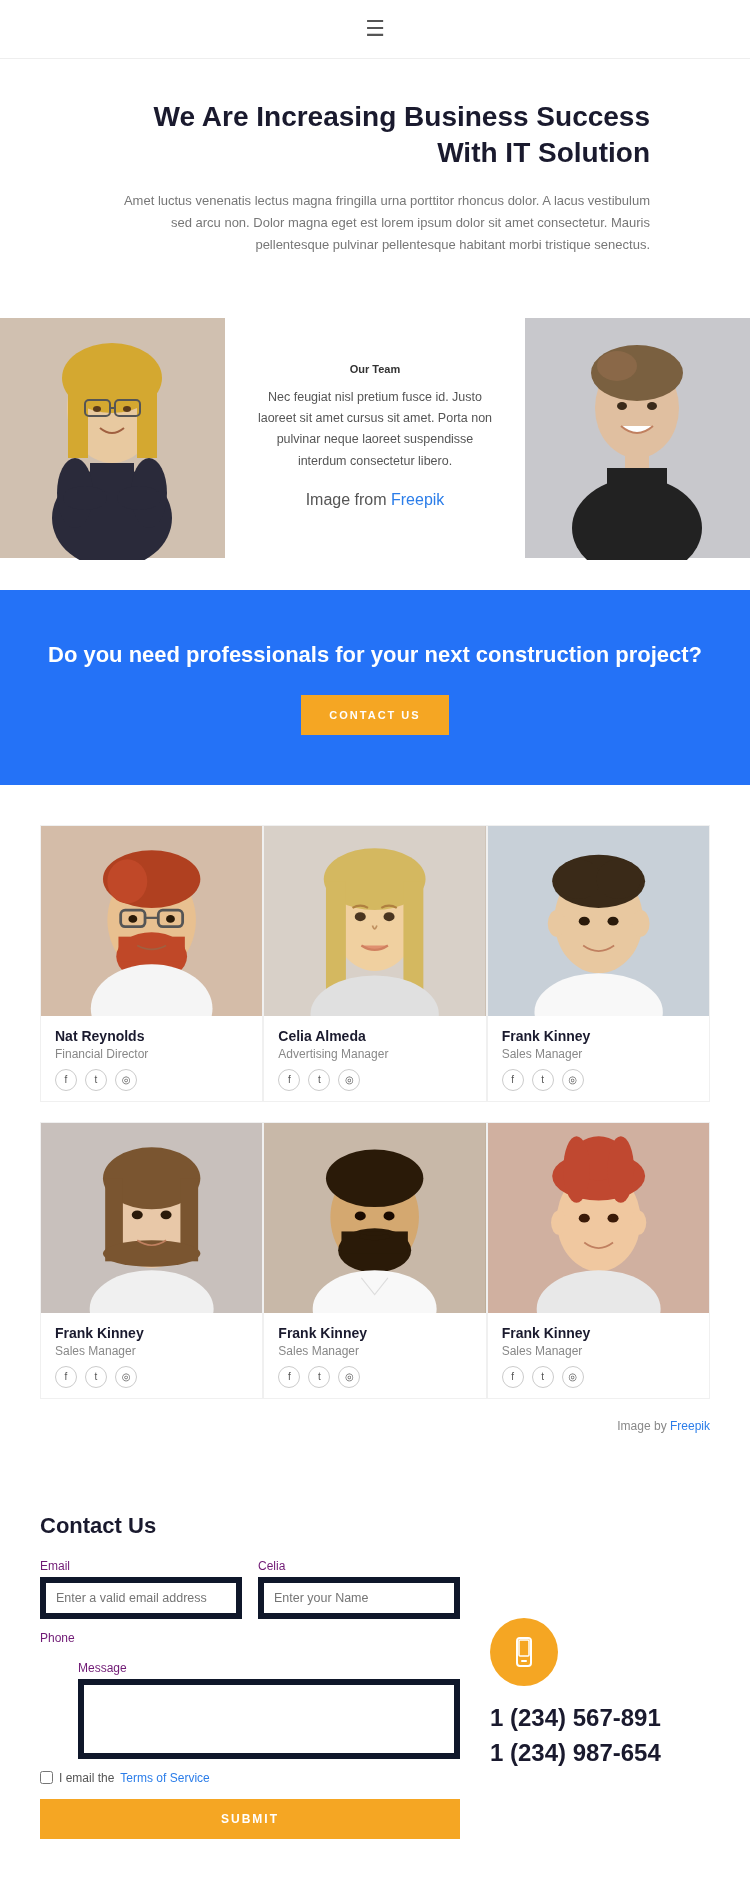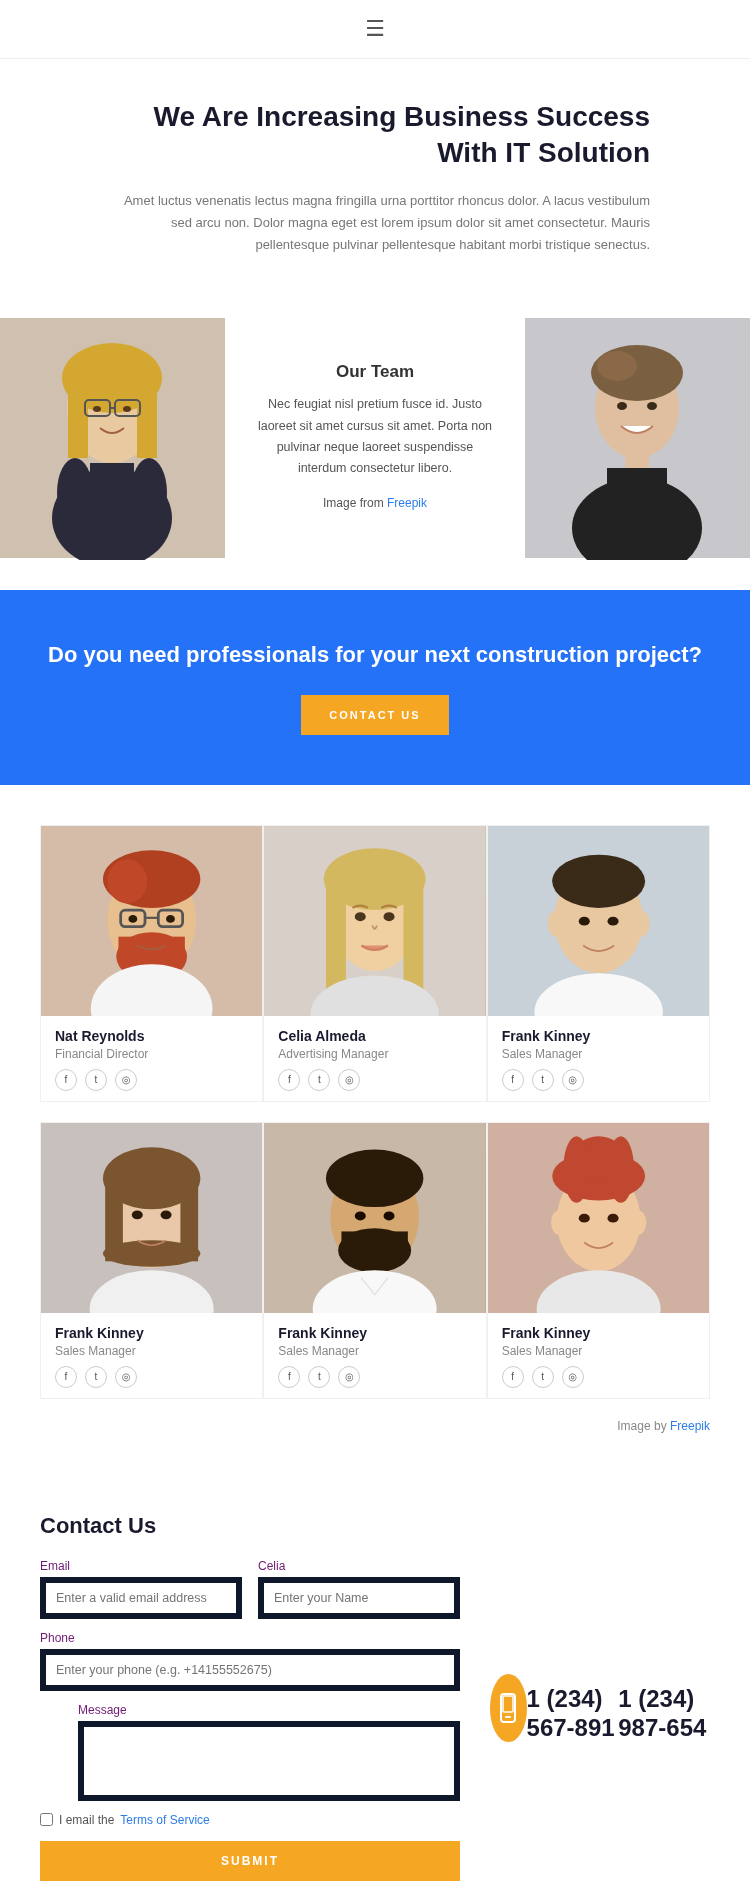--- a/index.html
+++ b/index.html
@@ -11,23 +11,23 @@
 
     
     .hero { text-align: right; padding: 40px 100px 30px; }
     .hero h1 { font-size: 28px; font-weight: 700; color: #1a1a2e; line-height: 1.3; margin-bottom: 18px; }
     .hero p { font-size: 13px; color: #777; line-height: 1.7; }
 
     
     .team-intro { display: flex; align-items: stretch; margin: 30px 0; }
     .team-photo { width: 225px; flex-shrink: 0; overflow: hidden; }
     .team-center { flex: 1; display: flex; flex-direction: column; justify-content: center; align-items: center; padding: 20px 30px; text-align: center; }
-    .team-center h2 { font-size: 17px; font-weight: 700; margin-bottom: 12px; }
+    .team-center h2 { font-size: 11px; font-weight: 700; margin-bottom: 12px; }
     .team-center p { font-size: 12.5px; color: #555; line-height: 1.7; }
-    .team-center .freepik-link { margin-top: 14px; font-size: 12px; color: #555; }
+    .team-center .freepik-link { margin-top: 14px; font-size: 16px; color: #555; }
     .team-center .freepik-link a { color: #2b7de9; text-decoration: none; }
 
     
     .cta-banner { background: #2472f7; padding: 50px 20px; text-align: center; }
     .cta-banner h2 { color: #fff; font-size: 22px; font-weight: 600; line-height: 1.4; margin-bottom: 24px; }
     .cta-btn { display: inline-block; background: #f5a623; color: #fff; font-size: 11px; font-weight: 700; letter-spacing: 2px; padding: 14px 28px; text-decoration: none; cursor: pointer; border: none; text-transform: uppercase; }
 
     
     .team-grid { padding: 40px 40px 20px; }
     .team-row { display: flex; margin-bottom: 20px; }
@@ -53,21 +53,21 @@
     .contact-form h2 { font-size: 22px; font-weight: 700; margin-bottom: 20px; color: #1a1a2e; }
     .form-row { display: flex; gap: 16px; margin-bottom: 12px; }
     .form-group { flex: 1; display: flex; flex-direction: column; }
     .form-group label { font-size: 12px; color: #701a75; margin-bottom: 4px; }
     .form-group input, .form-group textarea { border: 6px solid #0f172a; padding: 8px 10px; font-size: 12.5px; color: #aaa; outline: none; width: 100%; }
     .form-group textarea { height: 80px; resize: none; }
     .terms-row { display: flex; align-items: center; gap: 6px; margin: 10px 0; font-size: 12px; color: #555; }
     .terms-row a { color: #2b7de9; text-decoration: none; }
     .submit-btn { width: 100%; background: #f5a623; color: #fff; border: none; padding: 13px; font-size: 12px; font-weight: 700; letter-spacing: 2px; text-transform: uppercase; cursor: pointer; margin-top: 4px; }
 
-    .contact-info { width: 220px; display: flex; align-items: center; justify-content: center; padding-top: 40px; }
+    .contact-info { width: 220px; display: flex; flex-direction: column; justify-content: center; padding-top: 40px; }
     .phone-icon-circle { width: 68px; height: 68px; background: #f5a623; border-radius: 50%; display: flex; align-items: center; justify-content: center; margin-bottom: 18px; }
     .phone-icon-circle svg { width: 32px; height: 32px; fill: #fff; }
     .phone-num { font-size: 22px; font-weight: 700; color: #1a1a2e; margin-bottom: 6px; line-height: 1.2; }
 
     
     .portrait-svg { width: 100%; height: 100%; }
   </style>
 </head>
 <body>
 
@@ -368,21 +368,20 @@
         <label>Email</label>
         <input type="email" placeholder="Enter a valid email address" style="">
       </div>
       <div class="form-group">
         <label>Celia</label>
         <input type="text" placeholder="Enter your Name" style="">
       </div>
     </div>
     <div class="form-group" style="margin-bottom:12px;">
       <label>Phone</label>
-      <input type="tel" placeholder="Enter your phone (e.g. +14155552675)" style="">
     </div>
     <div class="form-group" style="margin-bottom:12px;padding-left:38px;">
       <label>Message</label>
       <textarea style=""></textarea>
     </div>
     <div class="terms-row">
       <input type="checkbox" style="">
       <span>I email the</span>
       <a href="#">Terms of Service</a>
     </div>

